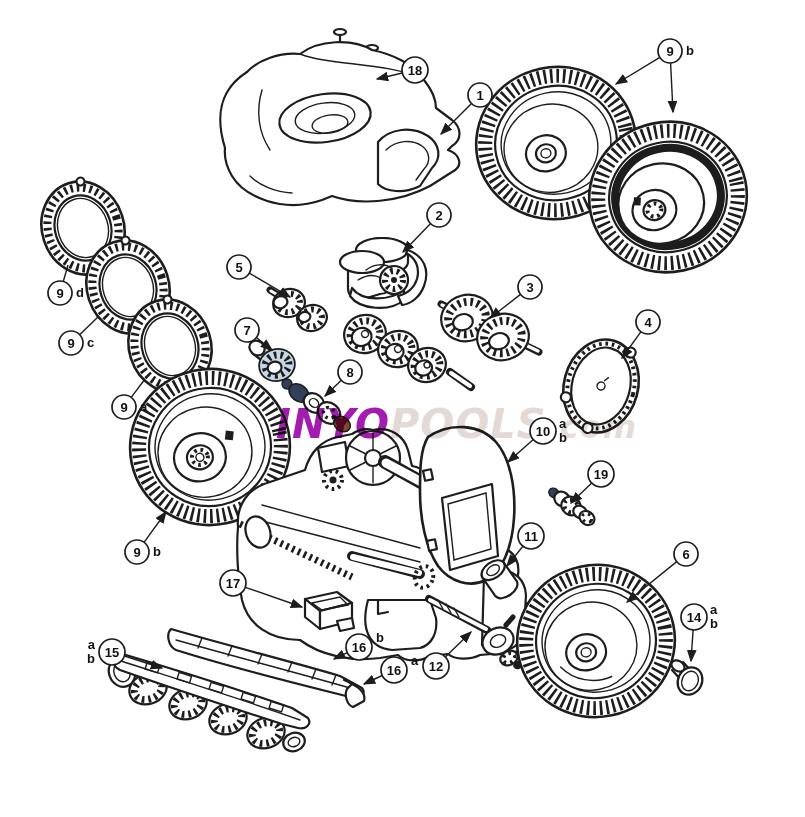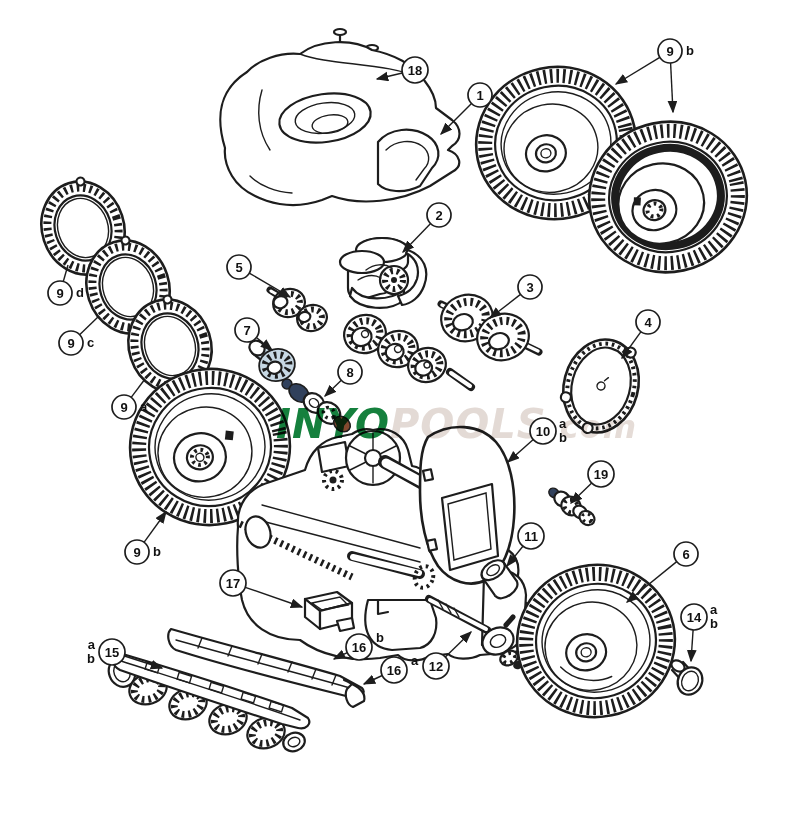--- a/index.html
+++ b/index.html
@@ -5,21 +5,21 @@
 <style>
   html,body{margin:0;padding:0;background:#fff;}
   .stage{position:relative;width:805px;height:817px;background:#fff;overflow:hidden;
          font-family:"Liberation Sans",sans-serif;}
   .stage svg{position:absolute;left:0;top:0;}
   #overlay-svg{pointer-events:none;}
   #overlay-svg g.callout{pointer-events:auto;cursor:pointer;}
   .watermark{position:absolute;left:276px;top:401px;white-space:nowrap;line-height:1;
              font:italic bold 40px "DejaVu Sans",sans-serif;letter-spacing:1px;
              mix-blend-mode:multiply;user-select:none;}
-  .wm-inyo{color:#15803d;}
+  .wm-inyo{color:#a21caf;}
   .wm-pools{color:#e3dad5;}
   .wm-dotcom{color:#e5dcd7;font-size:32px;}
   
   .o{fill:#fff;stroke:#1d1d1d;stroke-width:2.2;stroke-linejoin:round;}
   .o3{fill:#fff;stroke:#1d1d1d;stroke-width:2.6;stroke-linejoin:round;}
   .l{fill:none;stroke:#1d1d1d;stroke-width:1.4;stroke-linecap:round;}
   .l2{fill:none;stroke:#1d1d1d;stroke-width:2.2;stroke-linecap:round;stroke-linejoin:round;}
   .tr{fill:none;stroke:#1d1d1d;stroke-dasharray:2.6 3.8;}
   .dk{fill:#1d1d1d;stroke:none;}
   .leader{stroke:#1d1d1d;stroke-width:1.4;fill:none;}

